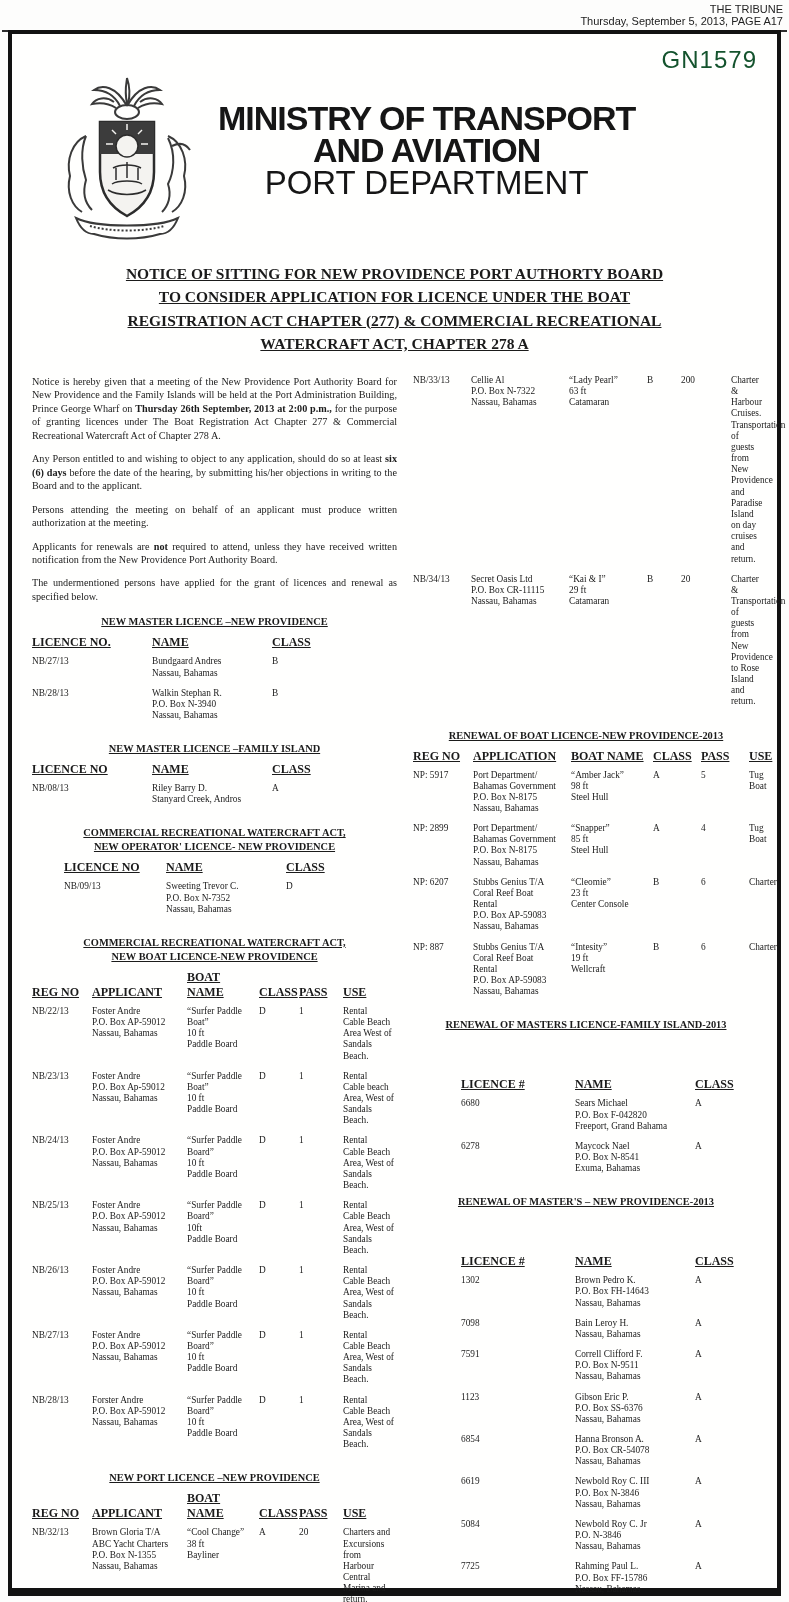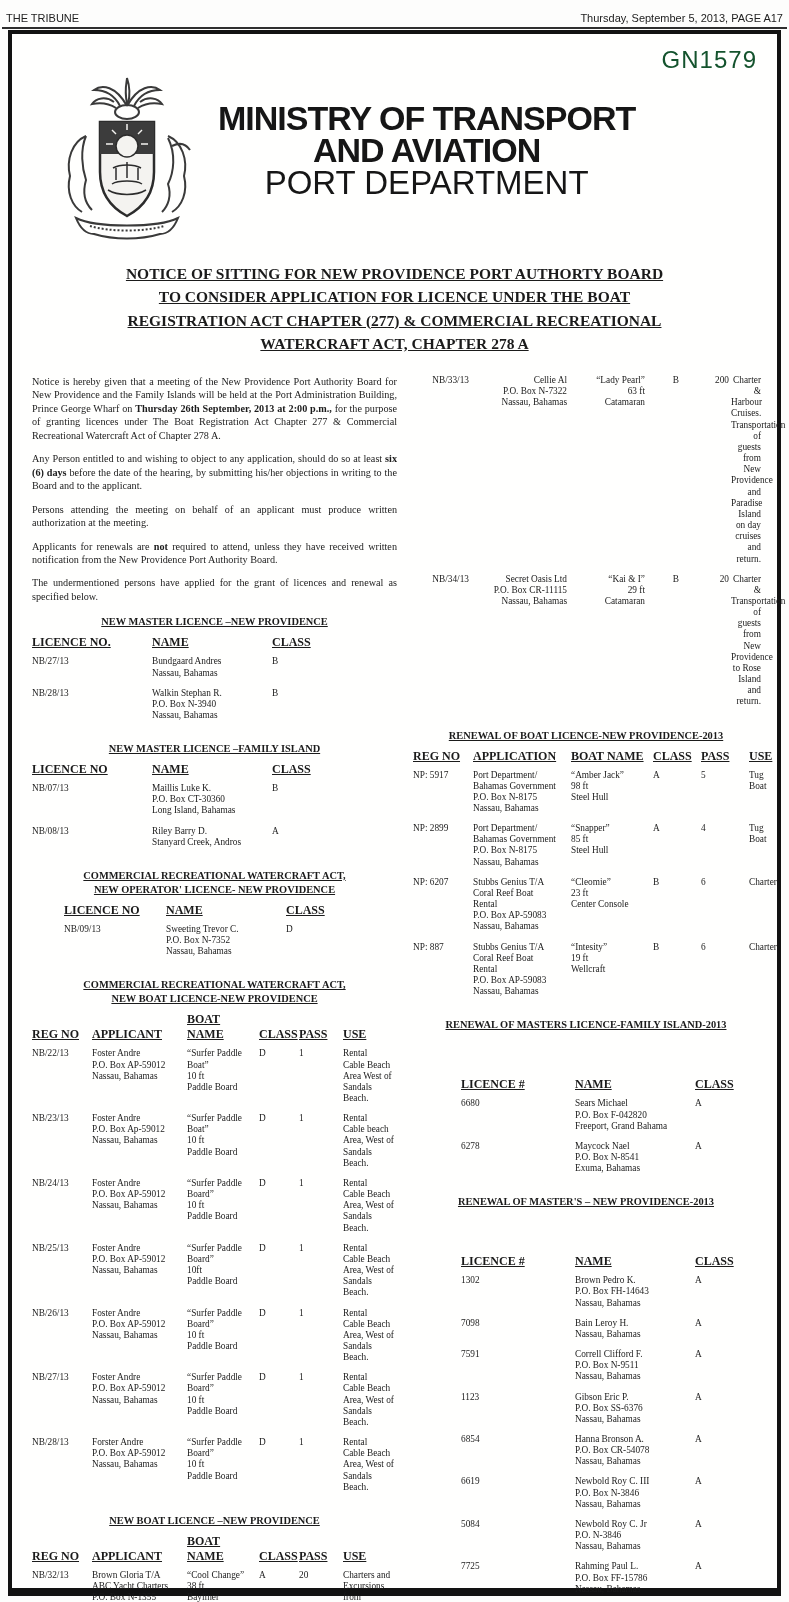--- a/index.html
+++ b/index.html
@@ -1,21 +1,21 @@
 <!DOCTYPE html>
 <html><head>
 <meta charset="utf-8">
 <style>
   html,body{margin:0;padding:0;background:#e9e9e6;}
   .page{position:relative;width:789px;height:1602px;background:#fdfdfc;margin:0 auto;overflow:hidden;
         font-family:"Liberation Serif","DejaVu Serif",serif;color:#1b1b1b;}
   
   .runhead{display:flex;justify-content:space-between;align-items:flex-end;
            font-family:"Liberation Sans","DejaVu Sans",sans-serif;font-size:11px;color:#222;
-           padding:12px 6px 3px 6px;}
+           padding:3px 6px 3px 6px;flex-direction:column;}
   .runrule{border-top:2px solid #2e2e2e;margin:0 2px;}
   
   .notice-box{position:absolute;left:8px;right:8px;top:30px;bottom:6px;background:#fffffe;
               border:4px solid #121212;border-bottom-width:8px;}
   .gn{position:absolute;top:12px;right:20px;font-family:"Liberation Sans","DejaVu Sans",sans-serif;
       font-size:24px;letter-spacing:1px;color:#14532d;}
   
   .brand{display:flex;align-items:flex-start;margin:42px 0 0 44px;text-align:center;}
   .crest{width:142px;height:166px;flex:0 0 auto;}
   .ministry{margin:26px 0 0 20px;font-family:"Liberation Sans","DejaVu Sans",sans-serif;
@@ -49,21 +49,21 @@
   .t3b .tbl{margin-left:32px;width:86%;}
   .t3b td:nth-child(1),.t3b th:nth-child(1){width:100px;}
   .t3b td:nth-child(2),.t3b th:nth-child(2){width:118px;}
   
   .t6l td:nth-child(1),.t6l th:nth-child(1){width:58px;}
   .t6l td:nth-child(2),.t6l th:nth-child(2){width:93px;}
   .t6l td:nth-child(3),.t6l th:nth-child(3){width:70px;}
   .t6l td:nth-child(4),.t6l th:nth-child(4){width:38px;}
   .t6l td:nth-child(5),.t6l th:nth-child(5){width:42px;}
   
-  .t6r{margin-top:0;text-align:right;}
+  .t6r{margin-top:0;}
   .t6r .tbl{margin-top:0;}
   .t6r td:nth-child(1){width:56px;padding-left:4px;}
   .t6r td:nth-child(2){width:96px;}
   .t6r td:nth-child(3){width:76px;}
   .t6r td:nth-child(4){width:32px;}
   .t6r td:nth-child(5){width:48px;}
   .t6n td:nth-child(1),.t6n th:nth-child(1){width:58px;padding-left:4px;}
   .t6n td:nth-child(2),.t6n th:nth-child(2){width:96px;}
   .t6n td:nth-child(3),.t6n th:nth-child(3){width:80px;}
   .t6n td:nth-child(4),.t6n th:nth-child(4){width:46px;}
@@ -186,25 +186,20 @@
         <div class="tblwrap t3a">
             <div class="tbl-title">NEW MASTER LICENCE –FAMILY ISLAND</div>
             <table class="tbl">
               <tbody>
                 <tr>
                   <th><span class="hu">LICENCE NO</span></th>
                   <th><span class="hu">NAME</span></th>
                   <th><span class="hu">CLASS</span></th>
                 </tr>
                 <tr>
-                  <td>NB/07/13</td>
-                  <td>Maillis Luke K.<br>P.O. Box CT-30360<br>Long Island, Bahamas</td>
-                  <td>B</td>
-                </tr>
-                <tr>
                   <td>NB/08/13</td>
                   <td>Riley Barry D.<br>Stanyard Creek, Andros</td>
                   <td>A</td>
                 </tr>
               </tbody>
             </table>
           </div>
 
         <div class="tblwrap t3b">
             <div class="tbl-title">COMMERCIAL RECREATIONAL WATERCRAFT ACT,</div>
@@ -292,21 +287,21 @@
                   <td>“Surfer Paddle<br>Board”<br>10 ft<br>Paddle Board</td>
                   <td>D</td>
                   <td>1</td>
                   <td>Rental<br>Cable Beach<br>Area, West of<br>Sandals Beach.</td>
                 </tr>
               </tbody>
             </table>
           </div>
 
         <div class="tblwrap t6l">
-            <div class="tbl-title">NEW BOAT LICENCE –NEW PROVIDENCE</div>
+            <div class="tbl-title">NEW PORT LICENCE –NEW PROVIDENCE</div>
             <table class="tbl">
               <tbody>
                 <tr>
                   <th><span class="hu">REG NO</span></th>
                   <th><span class="hu">APPLICANT</span></th>
                   <th><span class="hu">BOAT NAME</span></th>
                   <th><span class="hu">CLASS</span></th>
                   <th><span class="hu">PASS</span></th>
                   <th><span class="hu">USE</span></th>
                 </tr>

